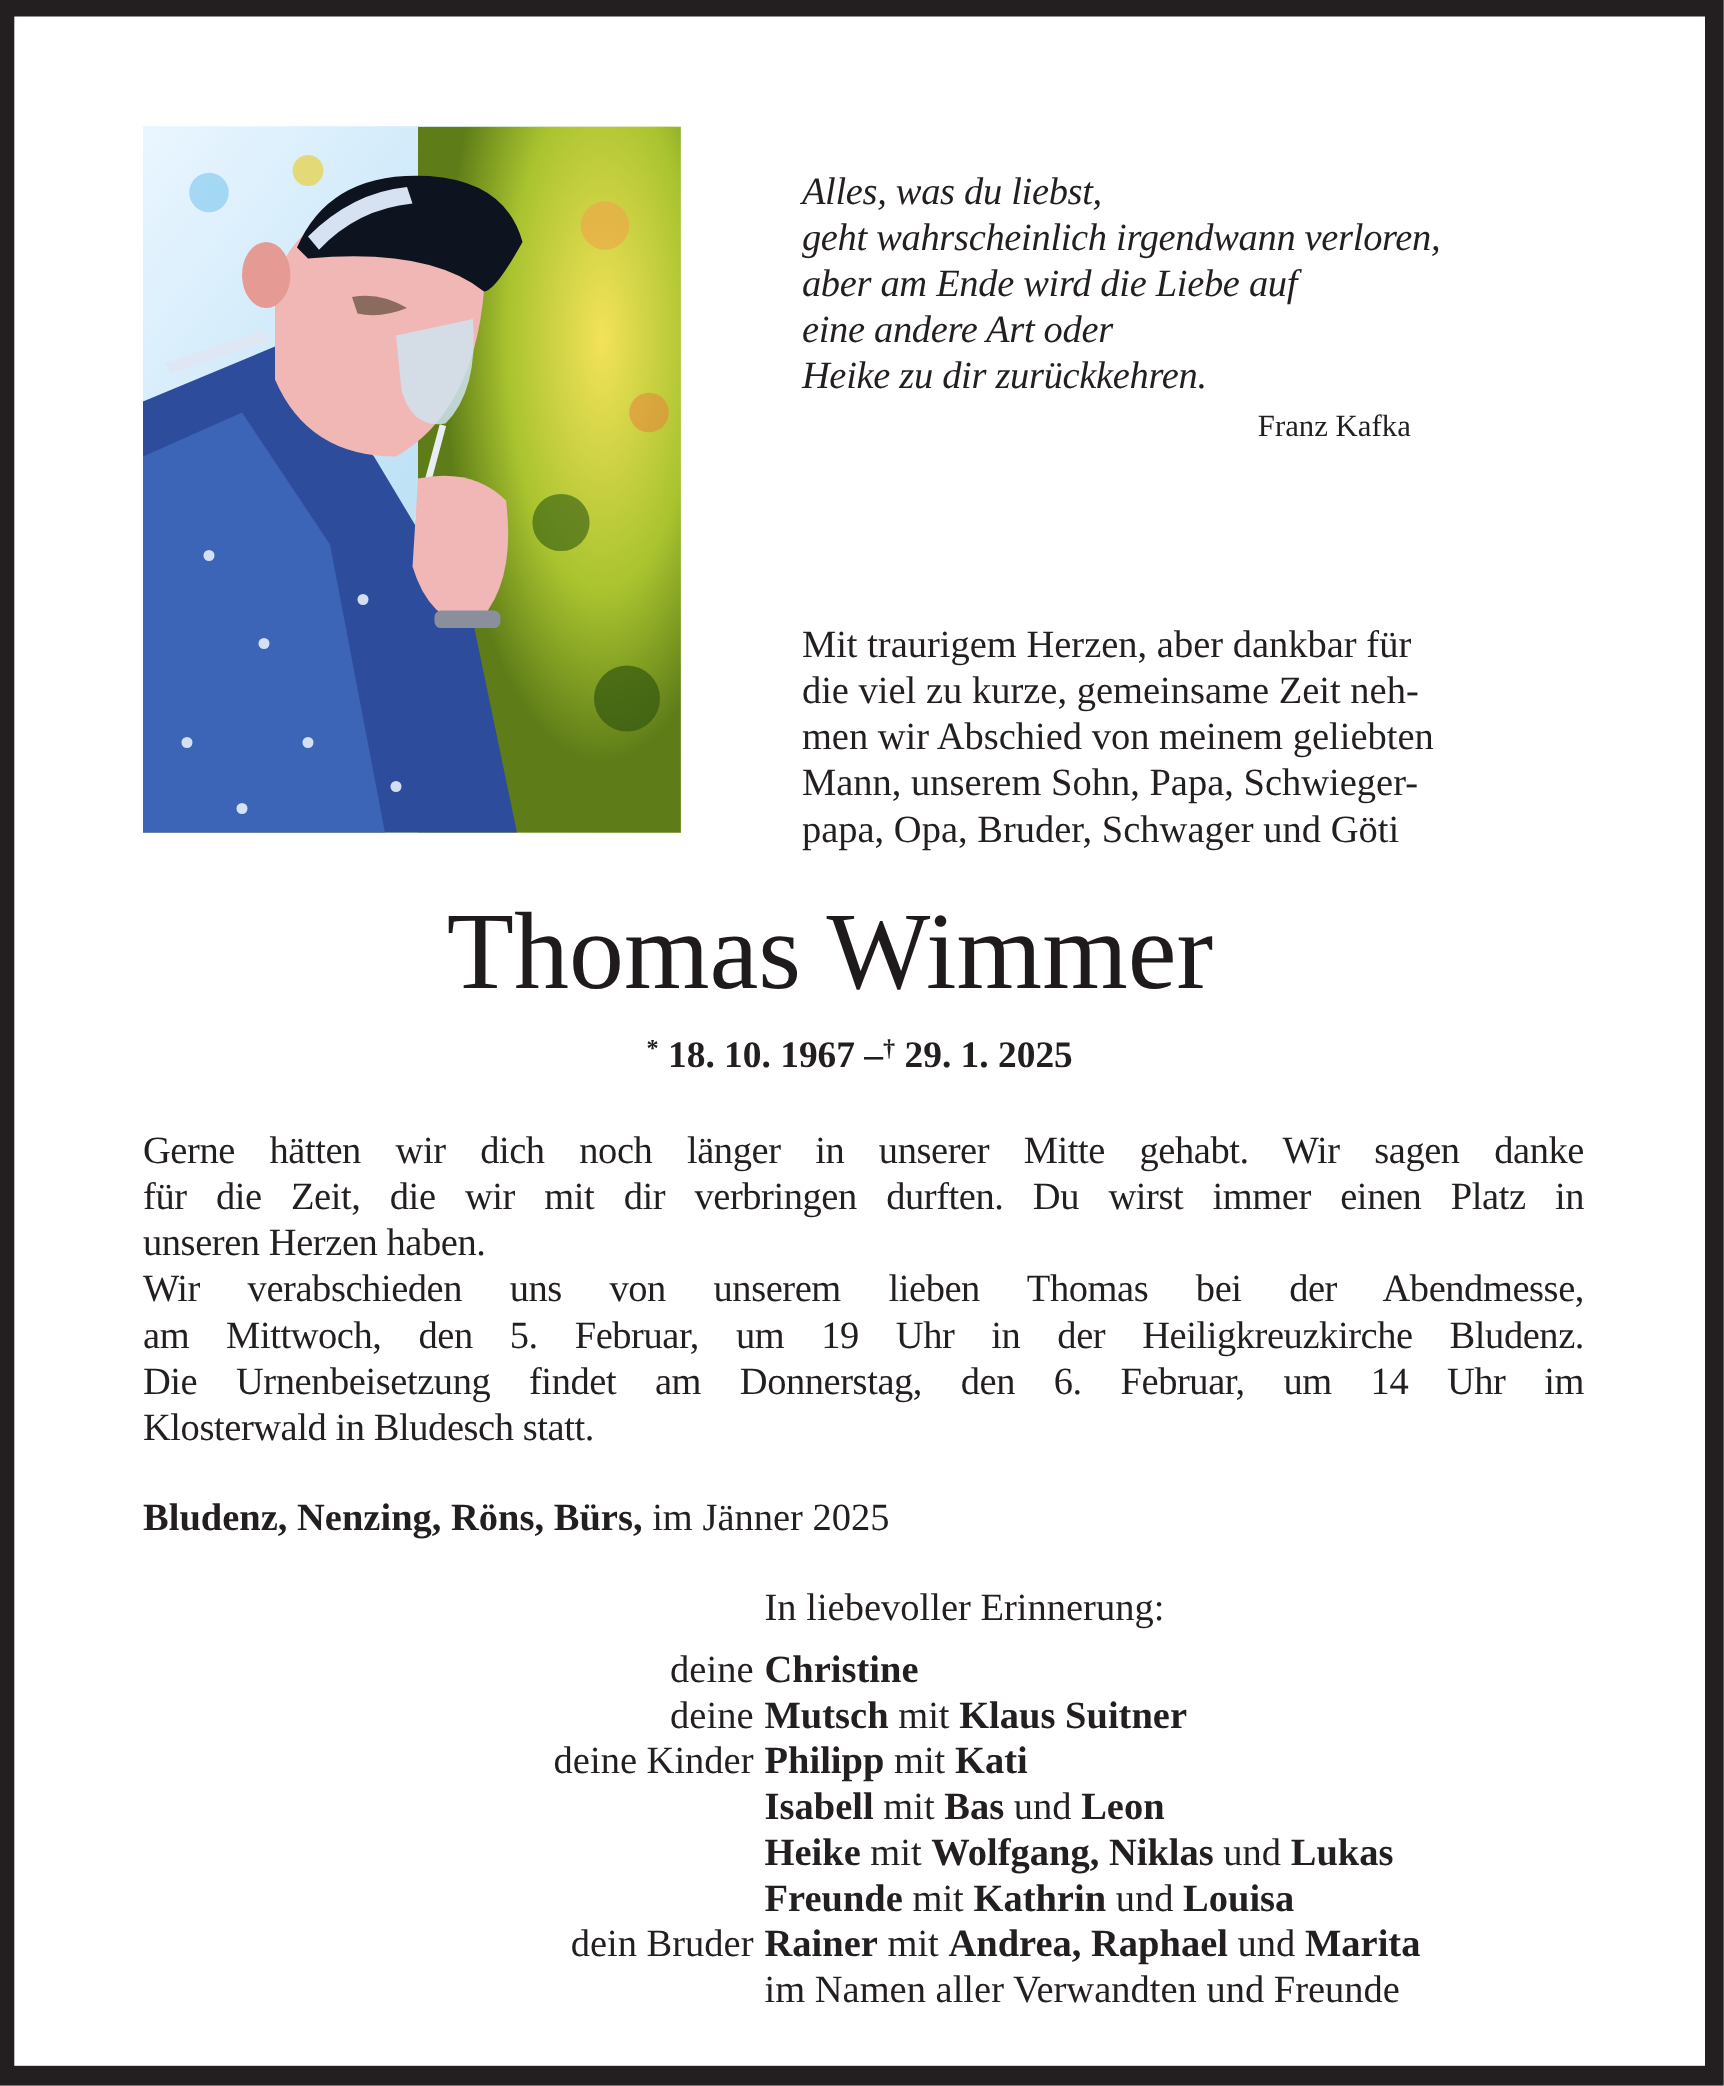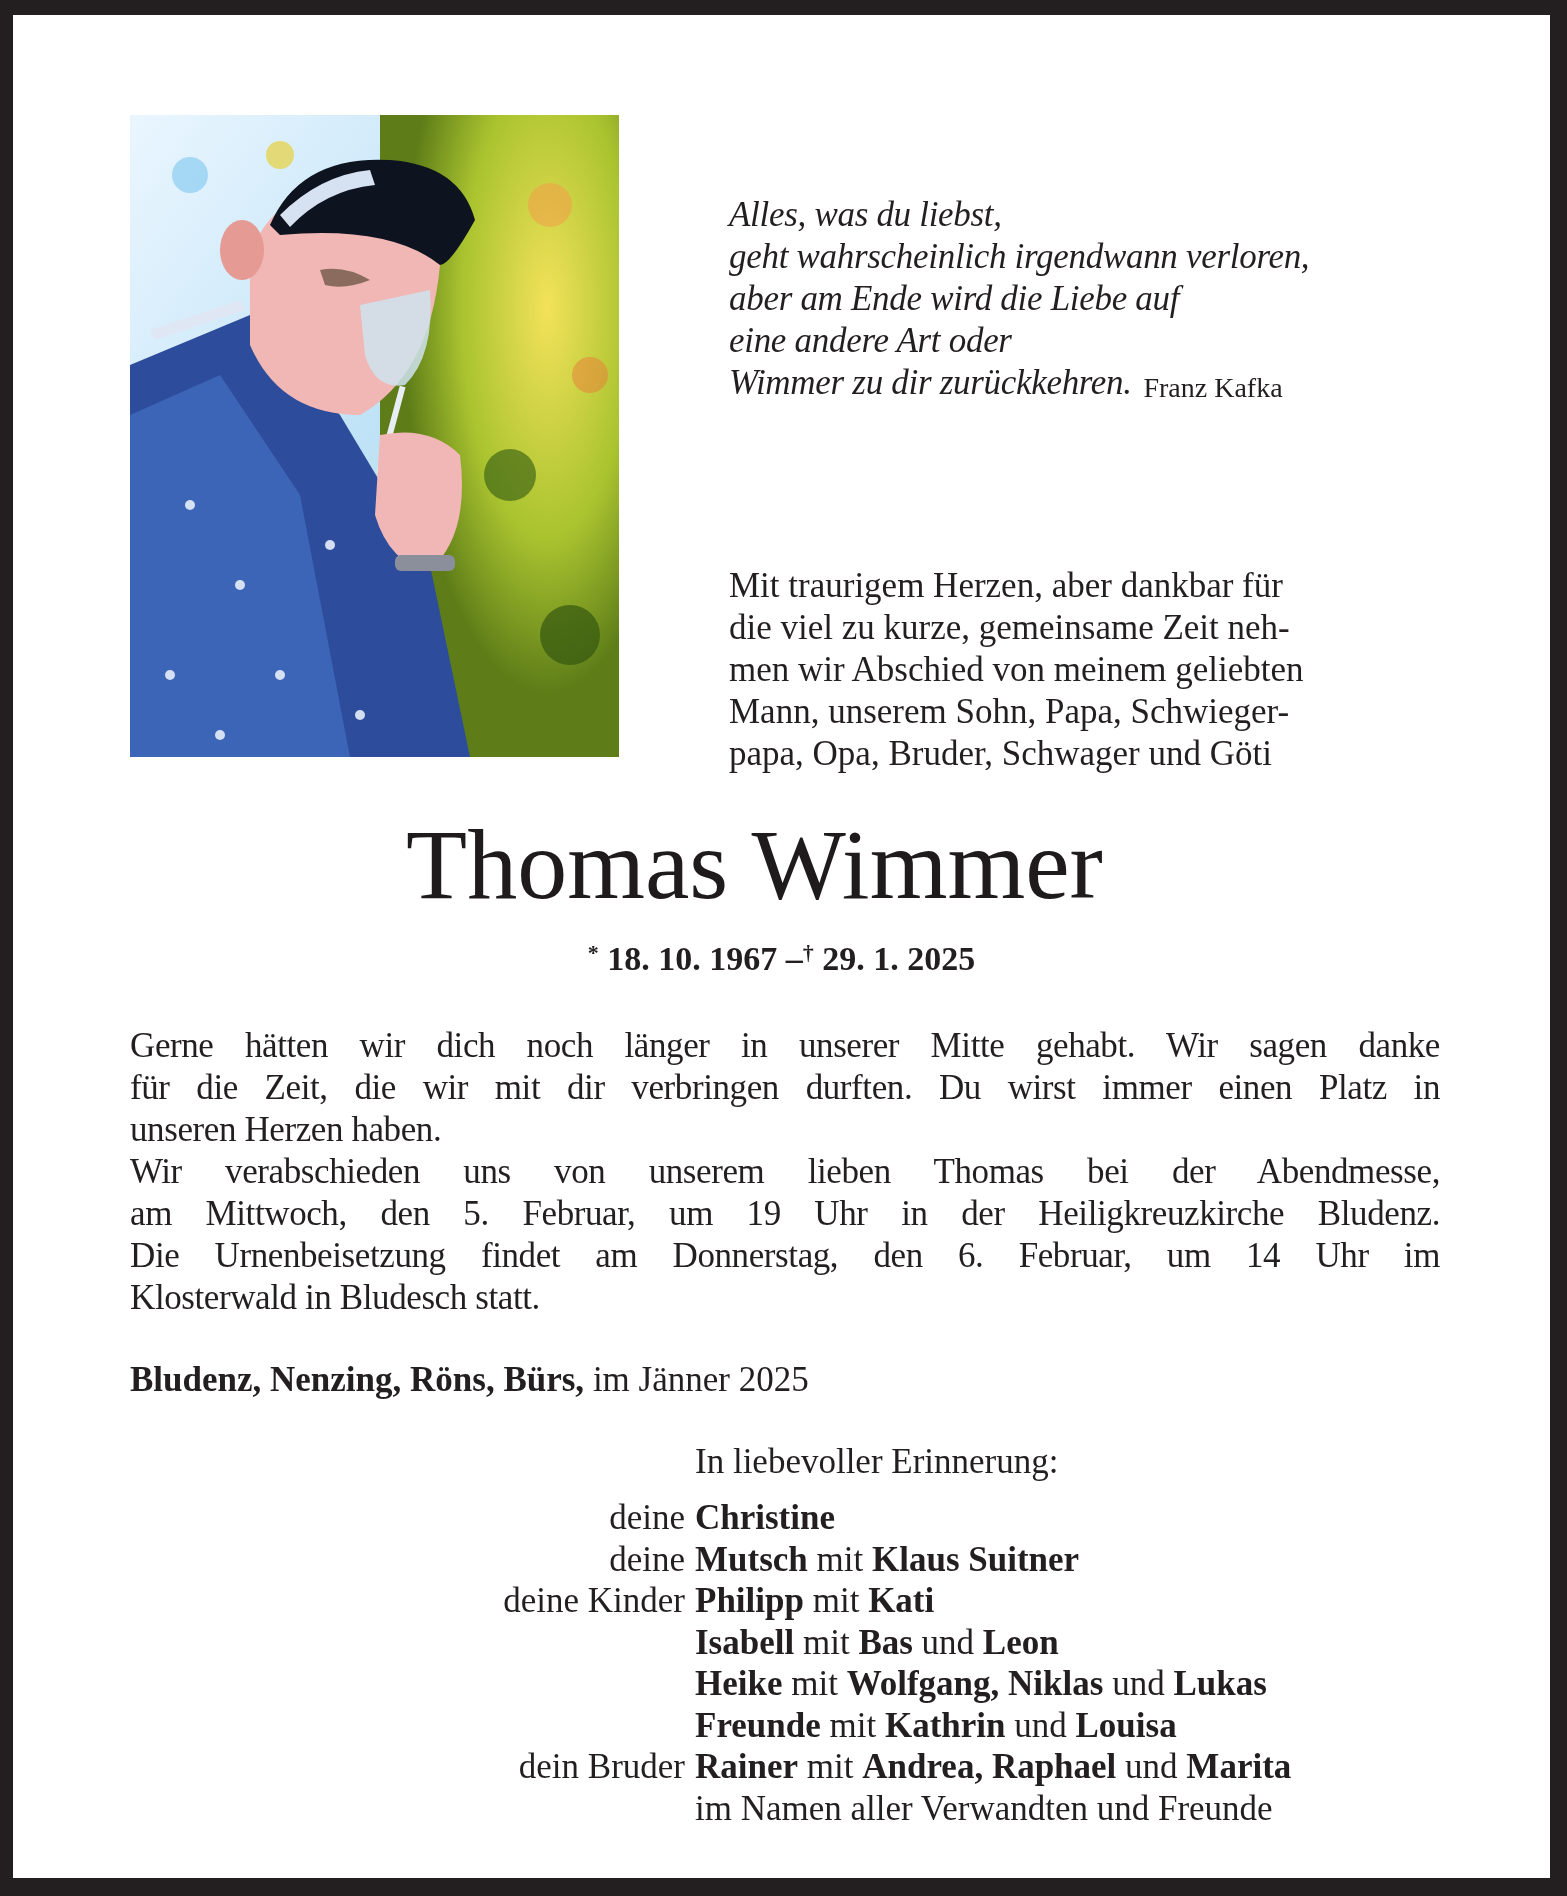--- a/index.html
+++ b/index.html
@@ -27,21 +27,20 @@
     .photo svg { display: block; width: 100%; height: 100%; }
 
     .quote {
       position: absolute;
       left: 716px; top: 138px;
       font-family: "Liberation Serif", serif;
       font-style: italic;
       font-size: 35px;
       line-height: 42px;
       letter-spacing: -0.3px;
-      margin-top: 41px;
     }
     .quote div { white-space: nowrap; }
     .quote-author {
       position: absolute;
       left: 1010px; top: 357px;
       width: 380px;
       text-align: center;
       font-family: "Liberation Serif", serif;
       font-size: 28px;
     }
@@ -181,21 +180,21 @@
         <circle cx="90" cy="620" r="5"></circle>
       </g>
     </svg>
   </div>
 
   <div class="quote">
     <div>Alles, was du liebst,</div>
     <div>geht wahrscheinlich irgendwann verloren,</div>
     <div>aber am Ende wird die Liebe auf</div>
     <div>eine andere Art oder</div>
-    <div>Wimmer zu dir zurückkehren.</div>
+    <div>Heike zu dir zurückkehren.</div>
   </div>
   <div class="quote-author">Franz Kafka</div>
 
   <div class="intro">
     <div>Mit traurigem Herzen, aber dankbar für</div>
     <div>die viel zu kurze, gemeinsame Zeit neh-</div>
     <div>men wir Abschied von meinem geliebten</div>
     <div>Mann, unserem Sohn, Papa, Schwieger-</div>
     <div>papa, Opa, Bruder, Schwager und Göti</div>
   </div>

